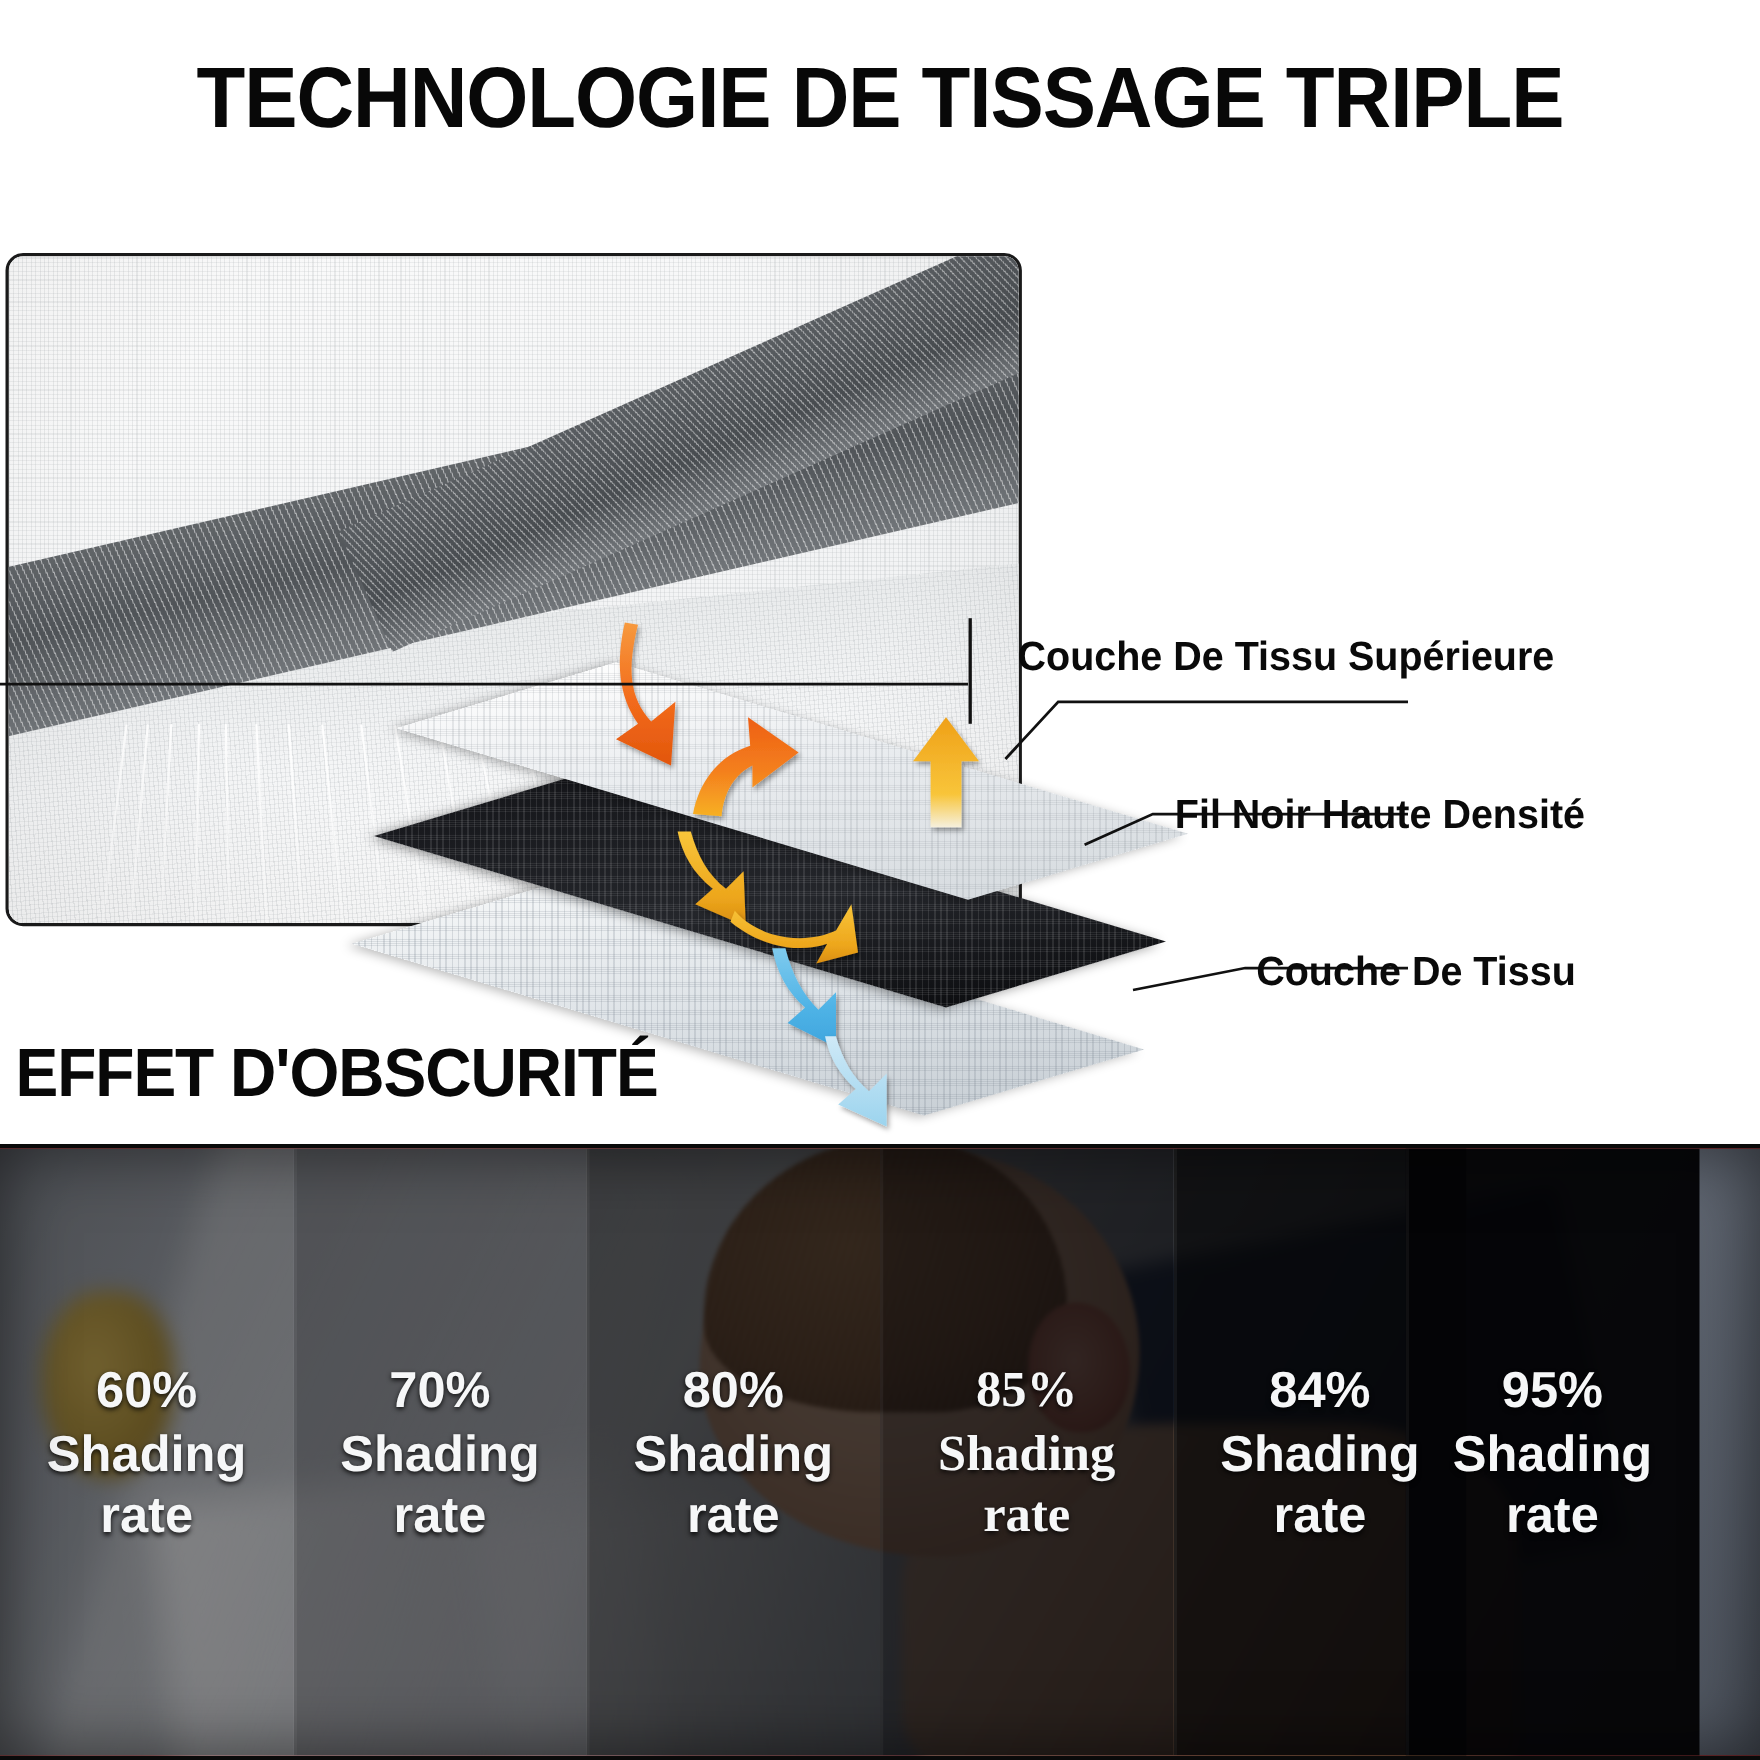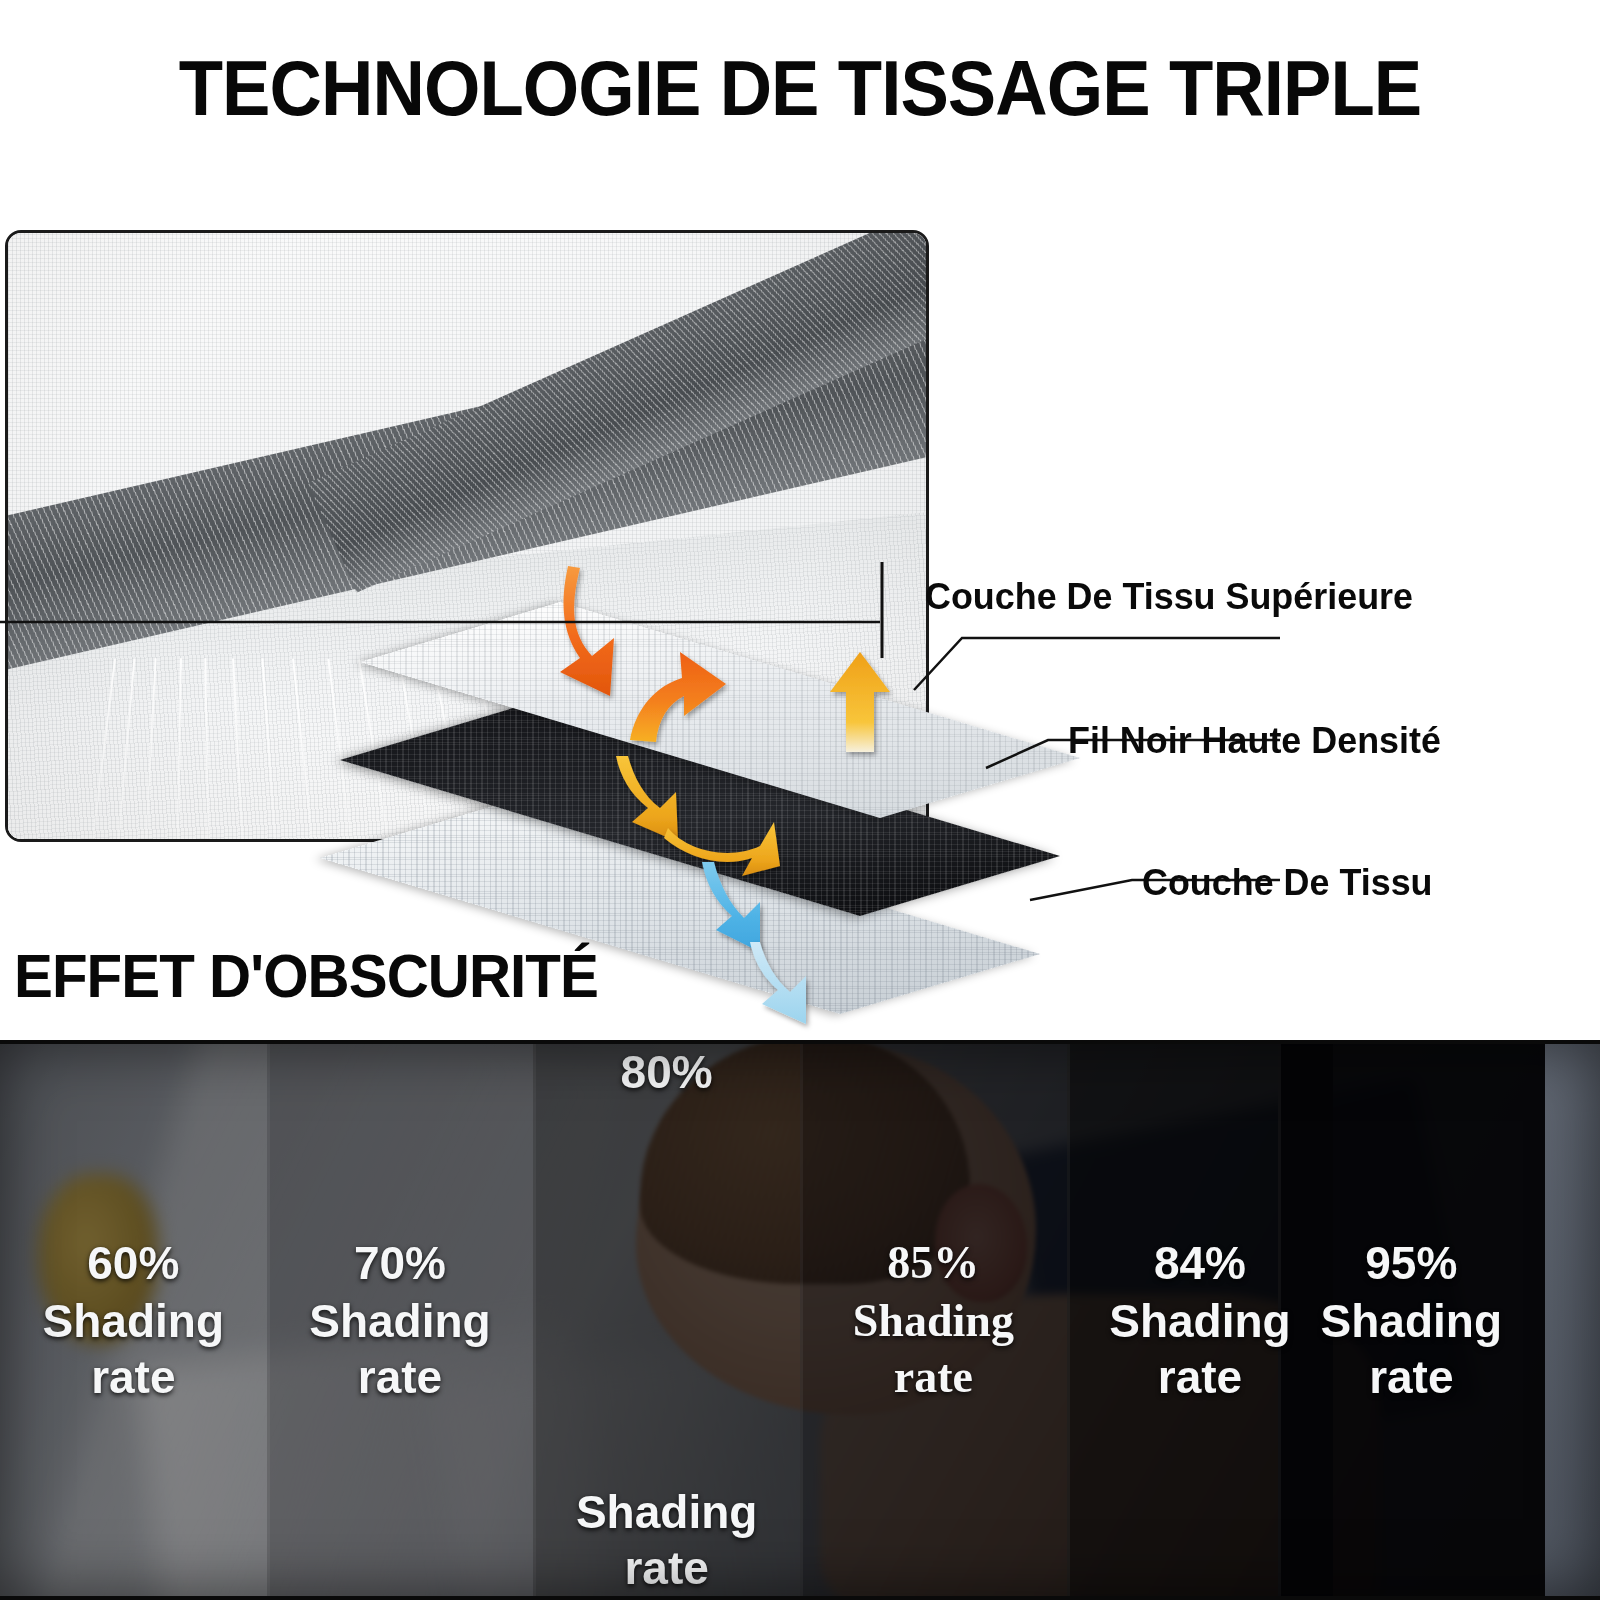--- a/index.html
+++ b/index.html
@@ -387,21 +387,21 @@
         <div class="veil" style="background: rgba(4, 4, 6, 0.48);"></div>
         <div class="pct">60%</div>
         <div class="rate">Shading<br>rate</div>
       </div>
       <div class="shade-panel" style="left: 266.667px; width: 266.667px;">
         <div class="veil" style="background: rgba(4, 4, 6, 0.6);"></div>
         <div class="edge"></div>
         <div class="pct">70%</div>
         <div class="rate">Shading<br>rate</div>
       </div>
-      <div class="shade-panel" style="left: 533.333px; width: 266.667px; justify-content: space-between;">
+      <div class="shade-panel" style="left: 533.333px; width: 266.667px;">
         <div class="veil" style="background: rgba(4, 4, 6, 0.72);"></div>
         <div class="edge"></div>
         <div class="pct">80%</div>
         <div class="rate">Shading<br>rate</div>
       </div>
       <div class="shade-panel" style="left: 800px; width: 266.667px; font-family: Liberation Serif, serif;">
         <div class="veil" style="background: rgba(4, 4, 6, 0.8);"></div>
         <div class="edge"></div>
         <div class="pct">85%</div>
         <div class="rate">Shading<br>rate</div>

